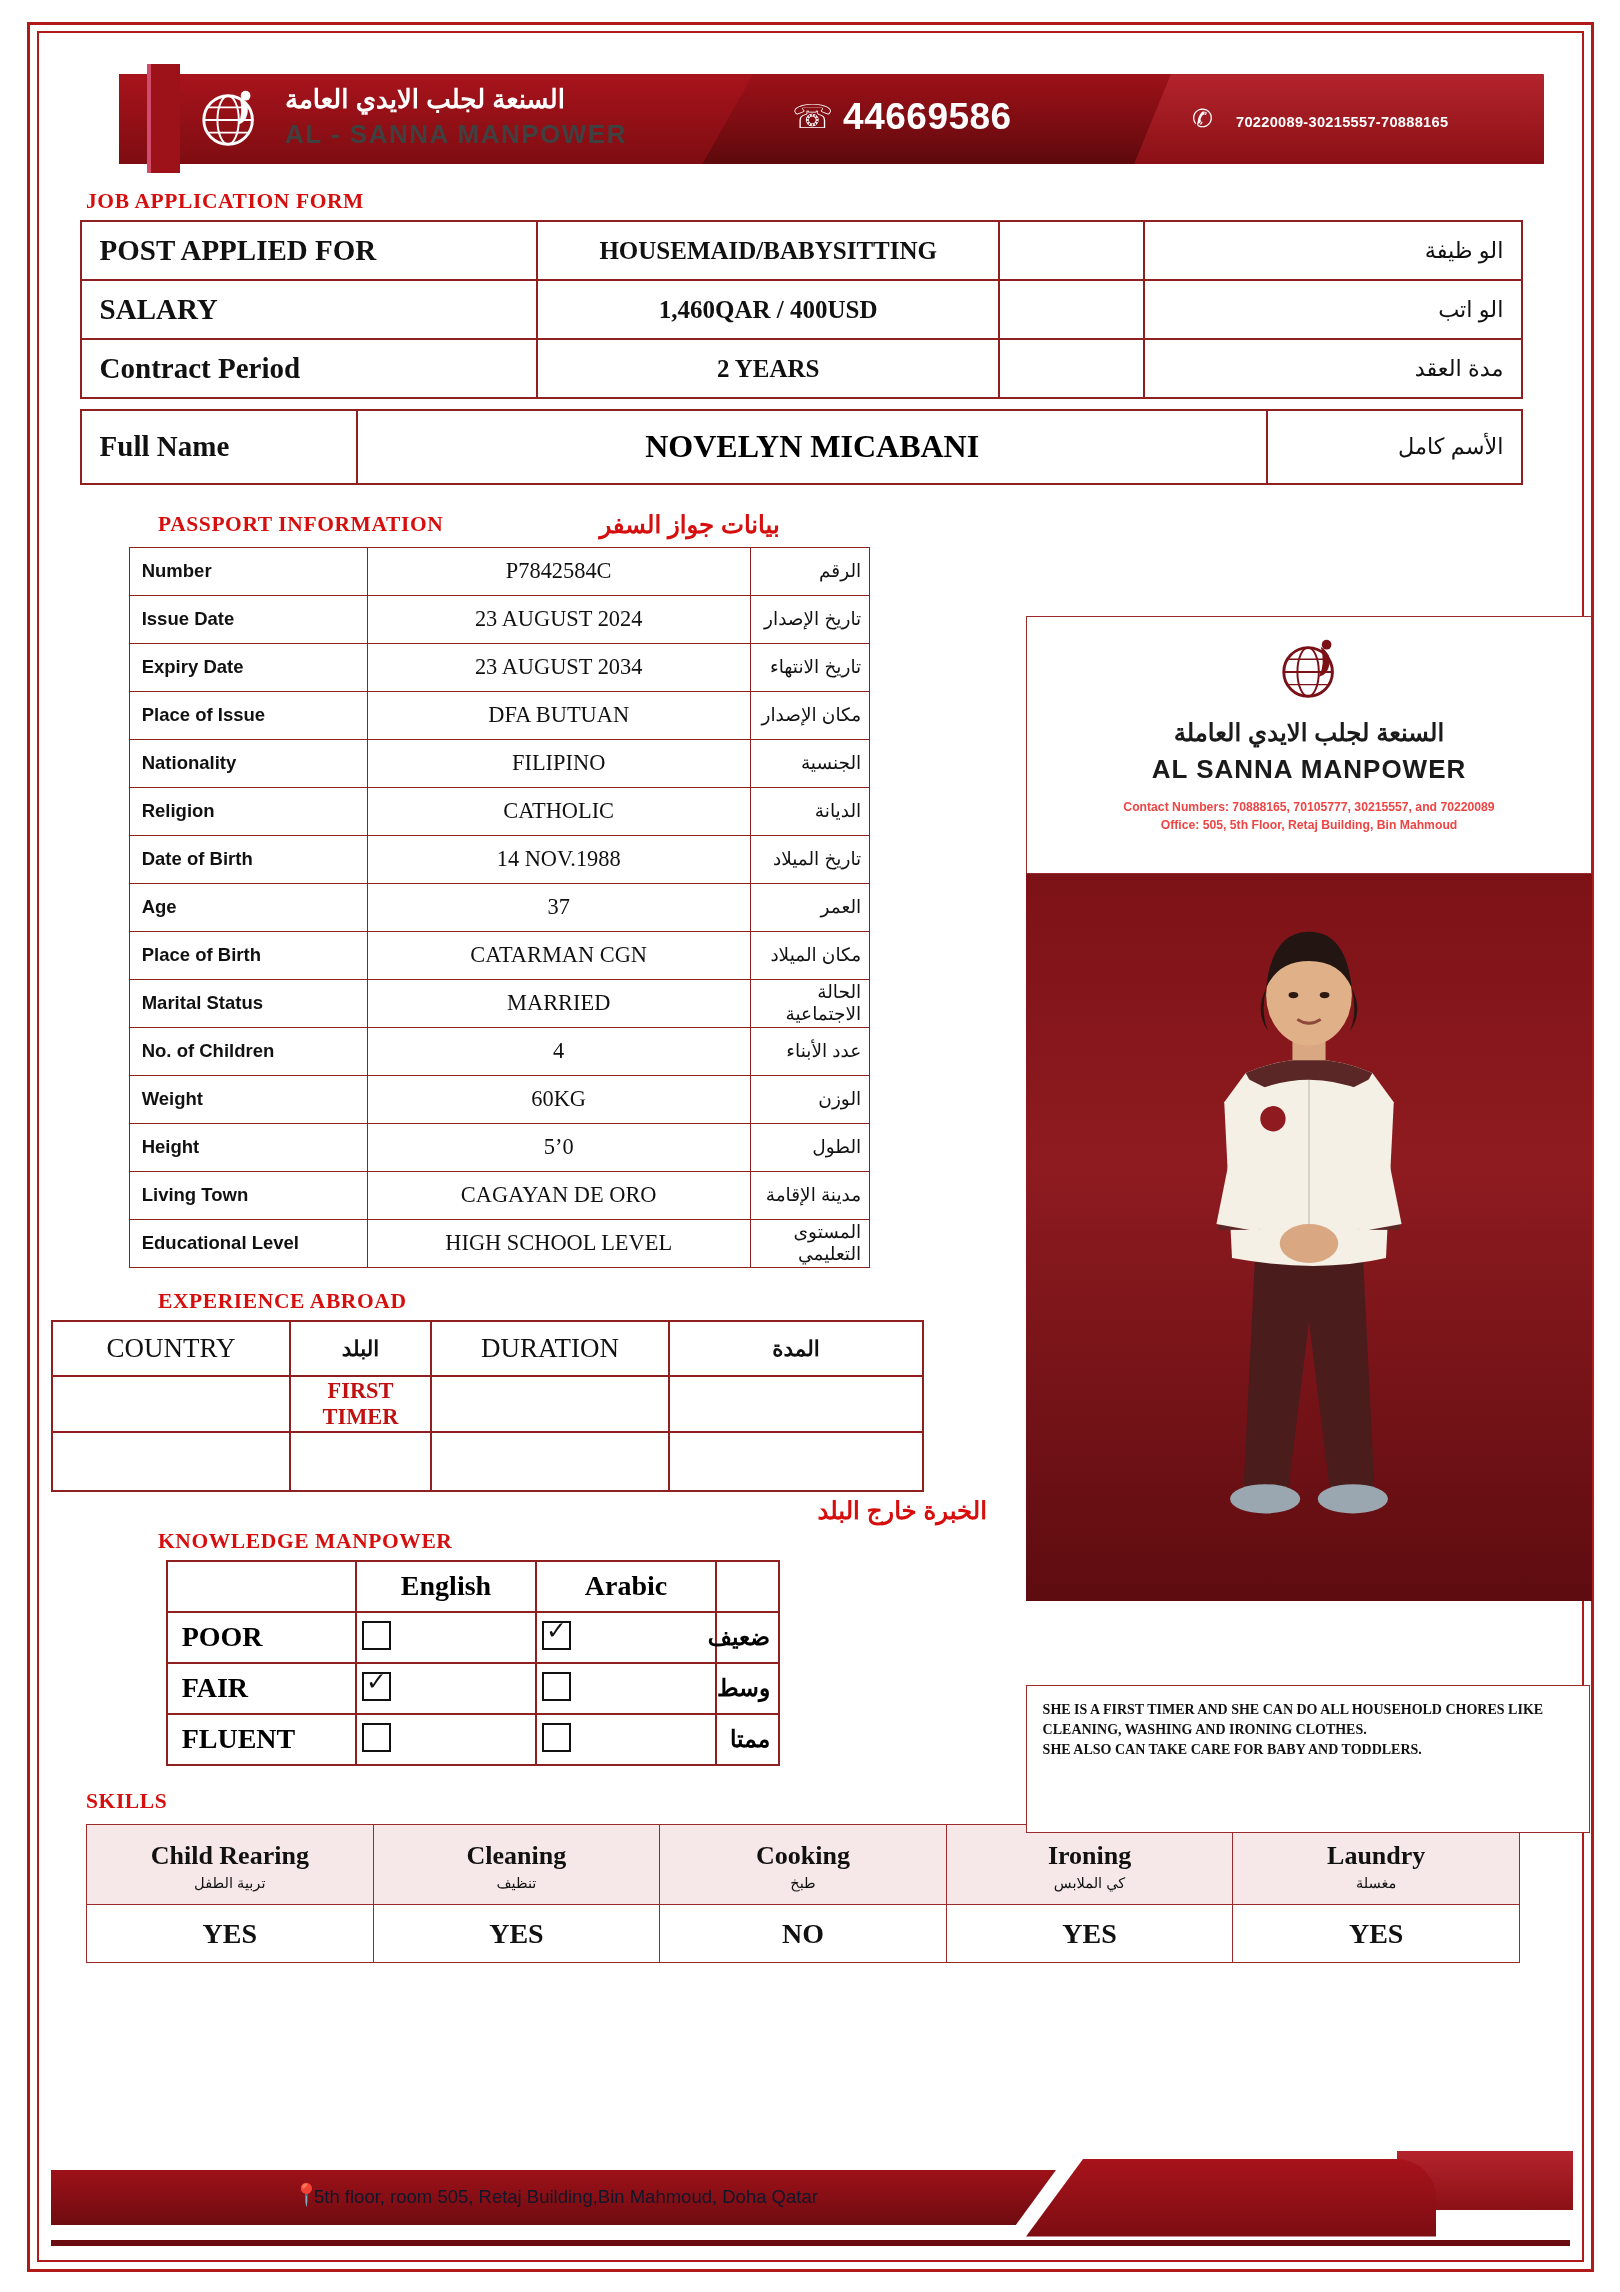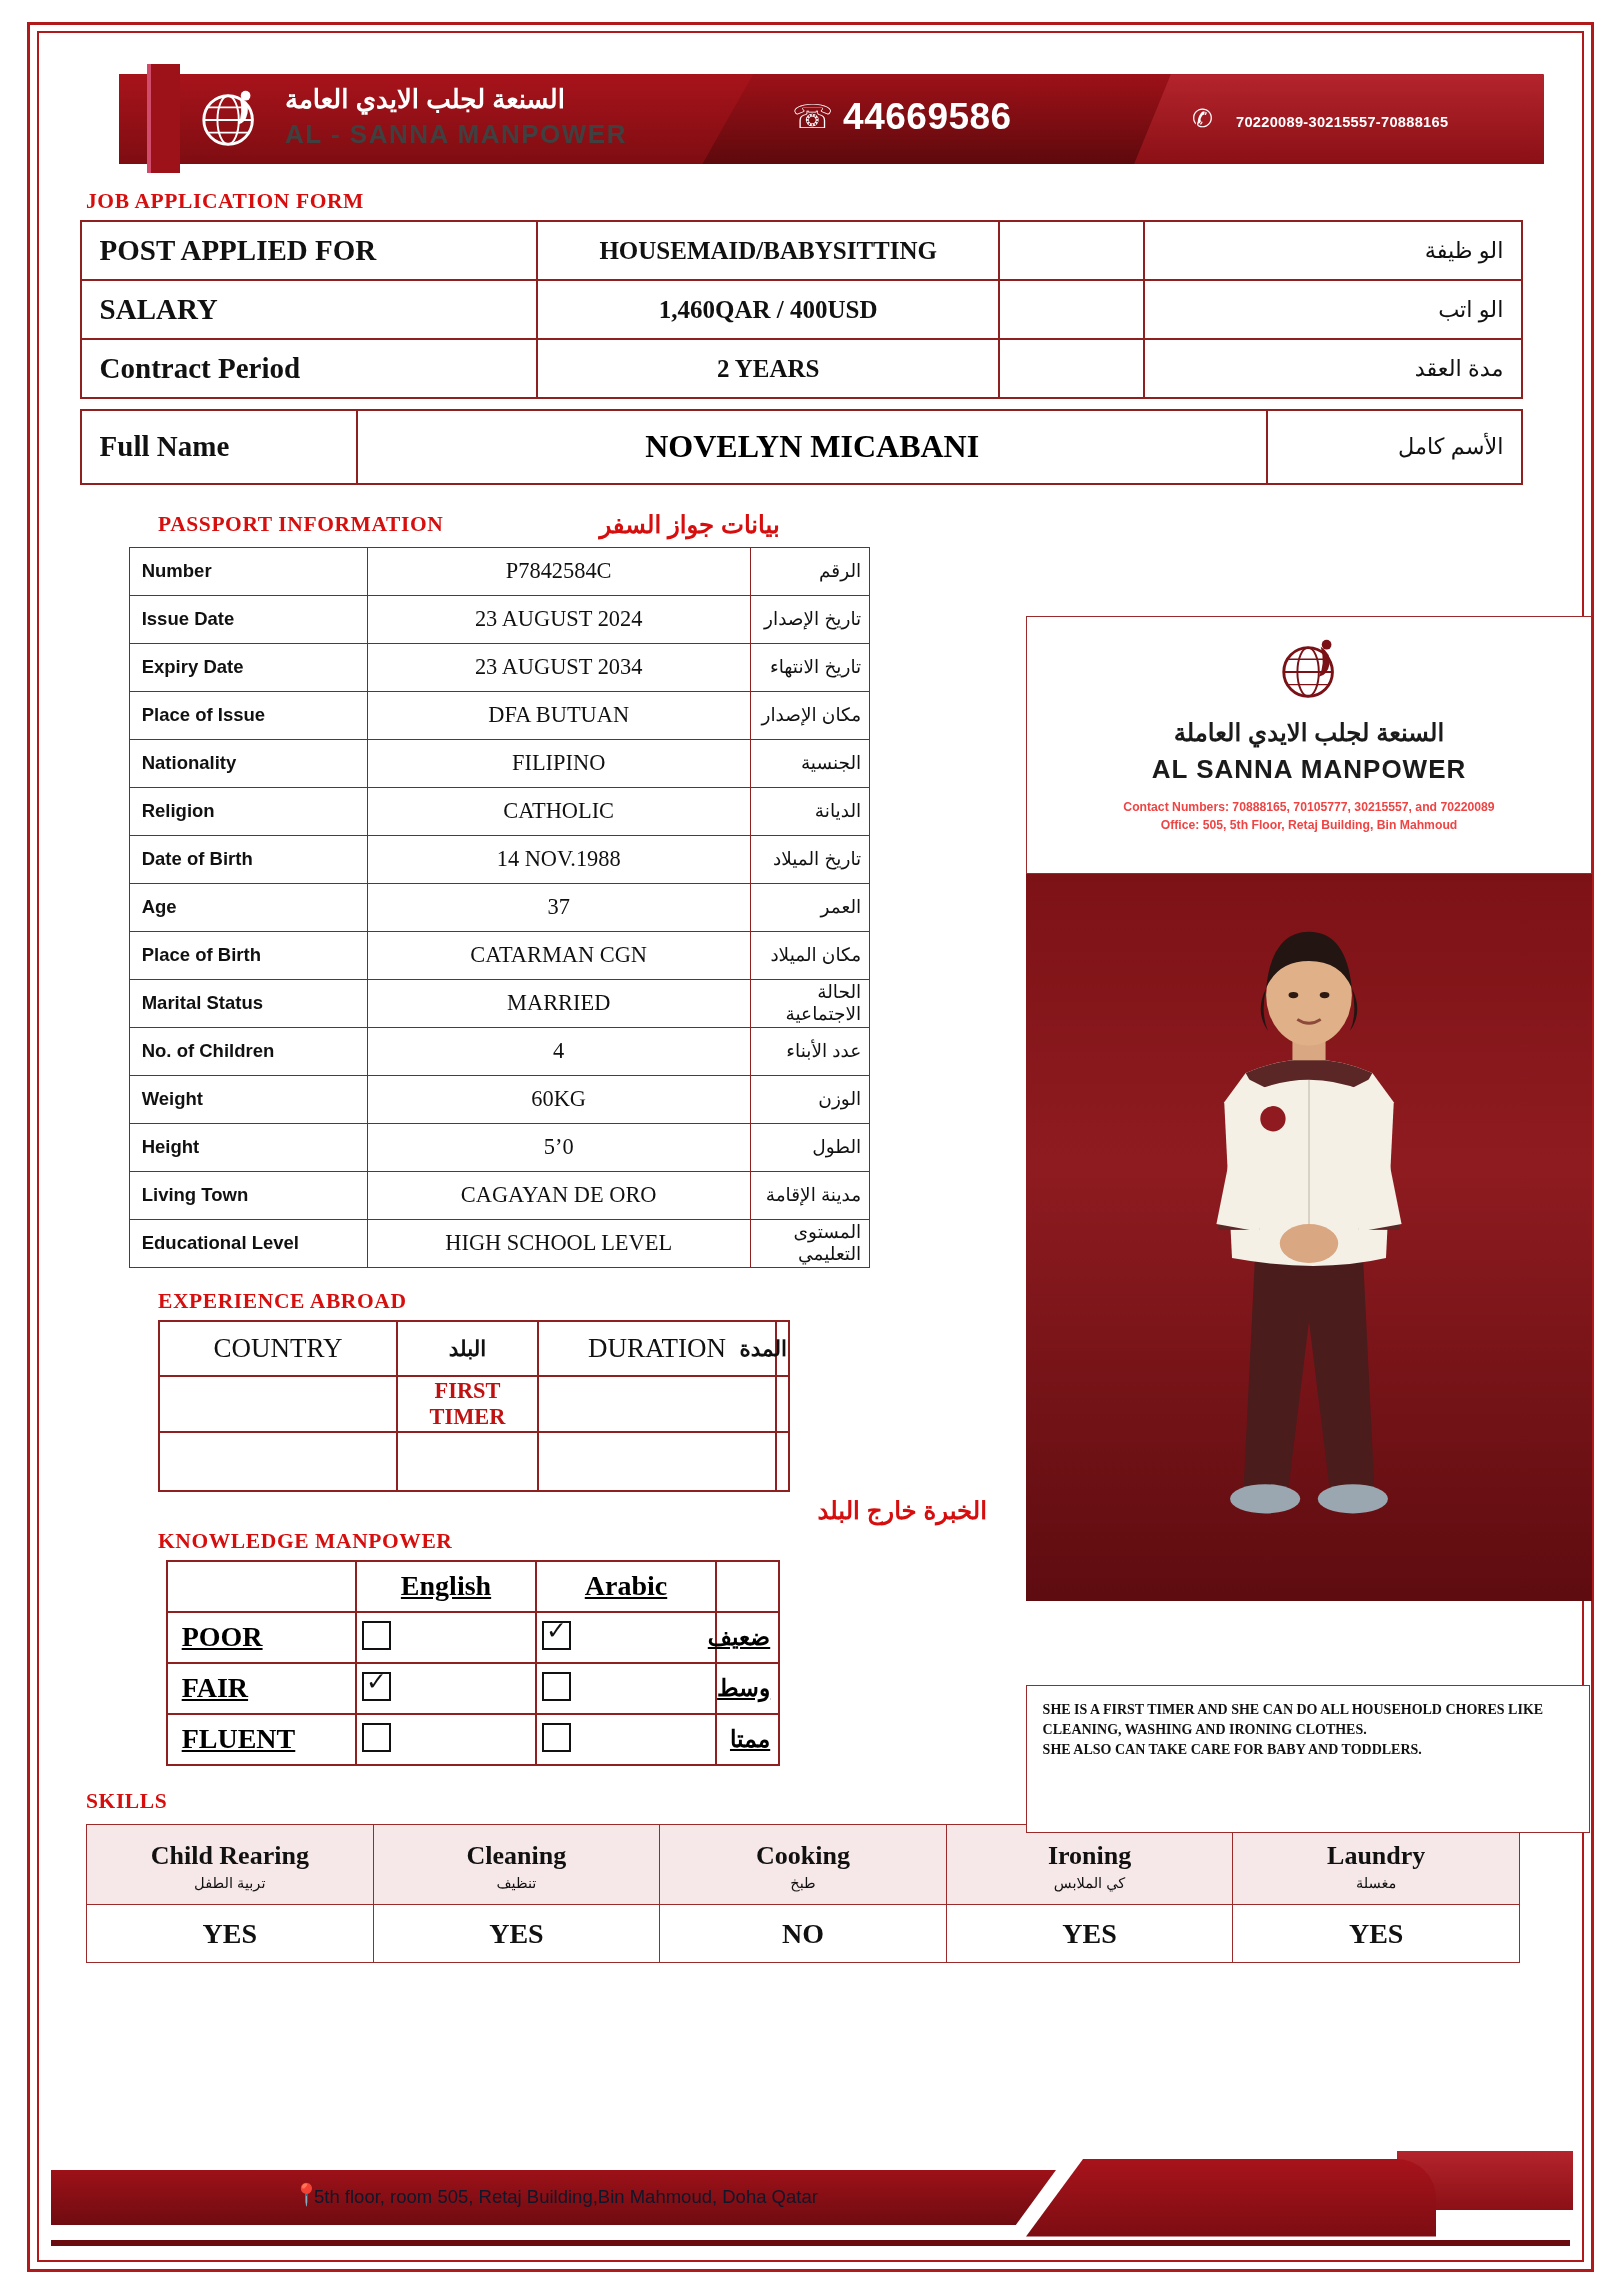--- a/index.html
+++ b/index.html
@@ -262,22 +262,21 @@
     height: 727px;
     background: linear-gradient(180deg,#7d1216 0%, #8e1b20 40%, #5e0c10 100%);
     position: relative;
     overflow: hidden;
   }
   .ph-person { position: absolute; left: 50%; transform: translateX(-50%); bottom: 15.6px; }
 
   
   .exp-title { margin: 21.5px 0 5.9px 107px; }
   .t-exp {
-    width: 632px;
-    margin-left: 107px;
+    width: 873px;
     table-layout: fixed;
   }
   .t-exp td {
     border: 2px solid #8f2020;
     height: 51px;
   }
   .exp-h-en {
     text-align: center;
     font-family: "Liberation Serif", serif;
     font-size: 27px;
@@ -300,21 +299,20 @@
     width: 936px;
     margin-left: 0;
   }
 
   
   .lang-title { margin: 3.9px 0 5.9px 107px; }
   .t-lang {
     width: 614px;
     margin-left: 115px;
     table-layout: fixed;
-    text-decoration: underline;
   }
   .t-lang td {
     border: 2px solid #8f2020;
     height: 47px;
   }
   .lang-h {
     text-align: center;
     font-family: "Liberation Serif", serif;
     font-weight: bold;
     font-size: 28px;

